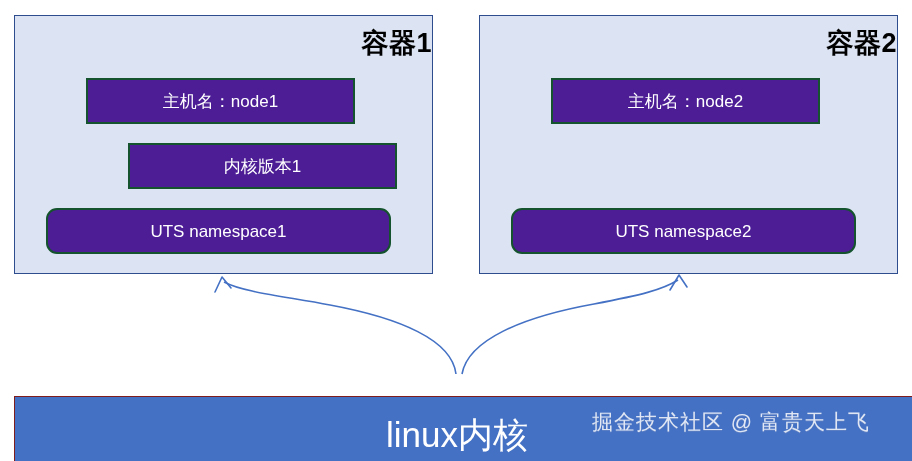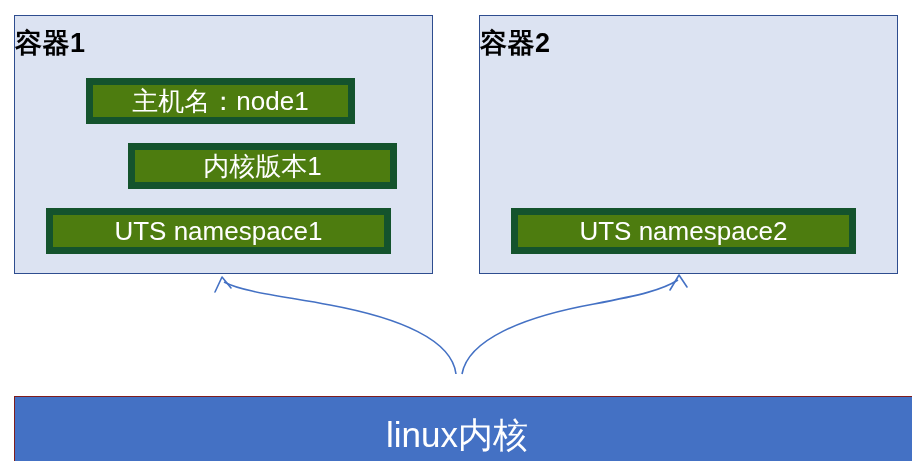--- a/index.html
+++ b/index.html
@@ -37,51 +37,52 @@
     width: 419px;
     height: 259px;
     text-decoration: underline;
   }
 
   .container-title {
     position: absolute;
     left: 0;
     right: 0;
     top: 14px;
-    text-align: left;
+    text-align: right;
     font-size: 27px;
     font-weight: bold;
     color: #000000;
     letter-spacing: 0.5px;
     line-height: 1;
   }
 
   
   .inner-bar {
     position: absolute;
-    background: #4d7c0f;
-    border: 7px solid #14532d;
+    background: #4c1d95;
+    border: 2px solid #14532d;
     box-sizing: border-box;
     color: #ffffff;
     display: flex;
     align-items: center;
     justify-content: center;
-    font-size: 26px;
+    font-size: 17px;
     line-height: 1;
     white-space: nowrap;
   }
   .inner-bar.narrow {
     left: 71px;
     width: 269px;
     height: 46px;
   }
   .inner-bar.wide {
     left: 31px;
     width: 345px;
     height: 46px;
+    border-radius: 11px;
   }
   .row-1 { top: 62px; }
   .row-2 { top: 127px; margin-left: 42px; }
   .row-3 { top: 192px; }
 
   
   #kernel-bar {
     position: absolute;
     left: 14px;
     top: 372px;
@@ -137,27 +138,29 @@
 
   <div class="container-box" id="container-1">
     <div class="container-title">容器1</div>
     <div class="inner-bar narrow row-1">主机名：node1</div>
     <div class="inner-bar narrow row-2">内核版本1</div>
     <div class="inner-bar wide row-3">UTS namespace1</div>
   </div>
 
   <div class="container-box" id="container-2">
     <div class="container-title">容器2</div>
+    <div class="inner-bar narrow row-1">主机名：node2</div>
     <div class="inner-bar wide row-3">UTS namespace2</div>
   </div>
 
   <div id="kernel-bar">
     <div id="kernel-label">linux内核</div>
   </div>
 
+  <div id="watermark">掘金技术社区 @ 富贵天上飞</div>
 
   <svg id="arrows" viewBox="0 0 912 461" xmlns="http://www.w3.org/2000/svg">
     <g fill="none" stroke="#4471c4" stroke-width="1.6">
       <path d="M 456 374 C 452 340 400 318 330 305 C 282 296 243 292 224 282"></path>
       <path d="M 215 292 L 222 277 L 231 288" stroke-linejoin="round" stroke-linecap="round"></path>
 
       <path d="M 462 374 C 468 340 522 317 594 304 C 641 295 662 290 678 280"></path>
       <path d="M 670 290 L 679 275 L 687 287" stroke-linejoin="round" stroke-linecap="round"></path>
     </g>
   </svg>

